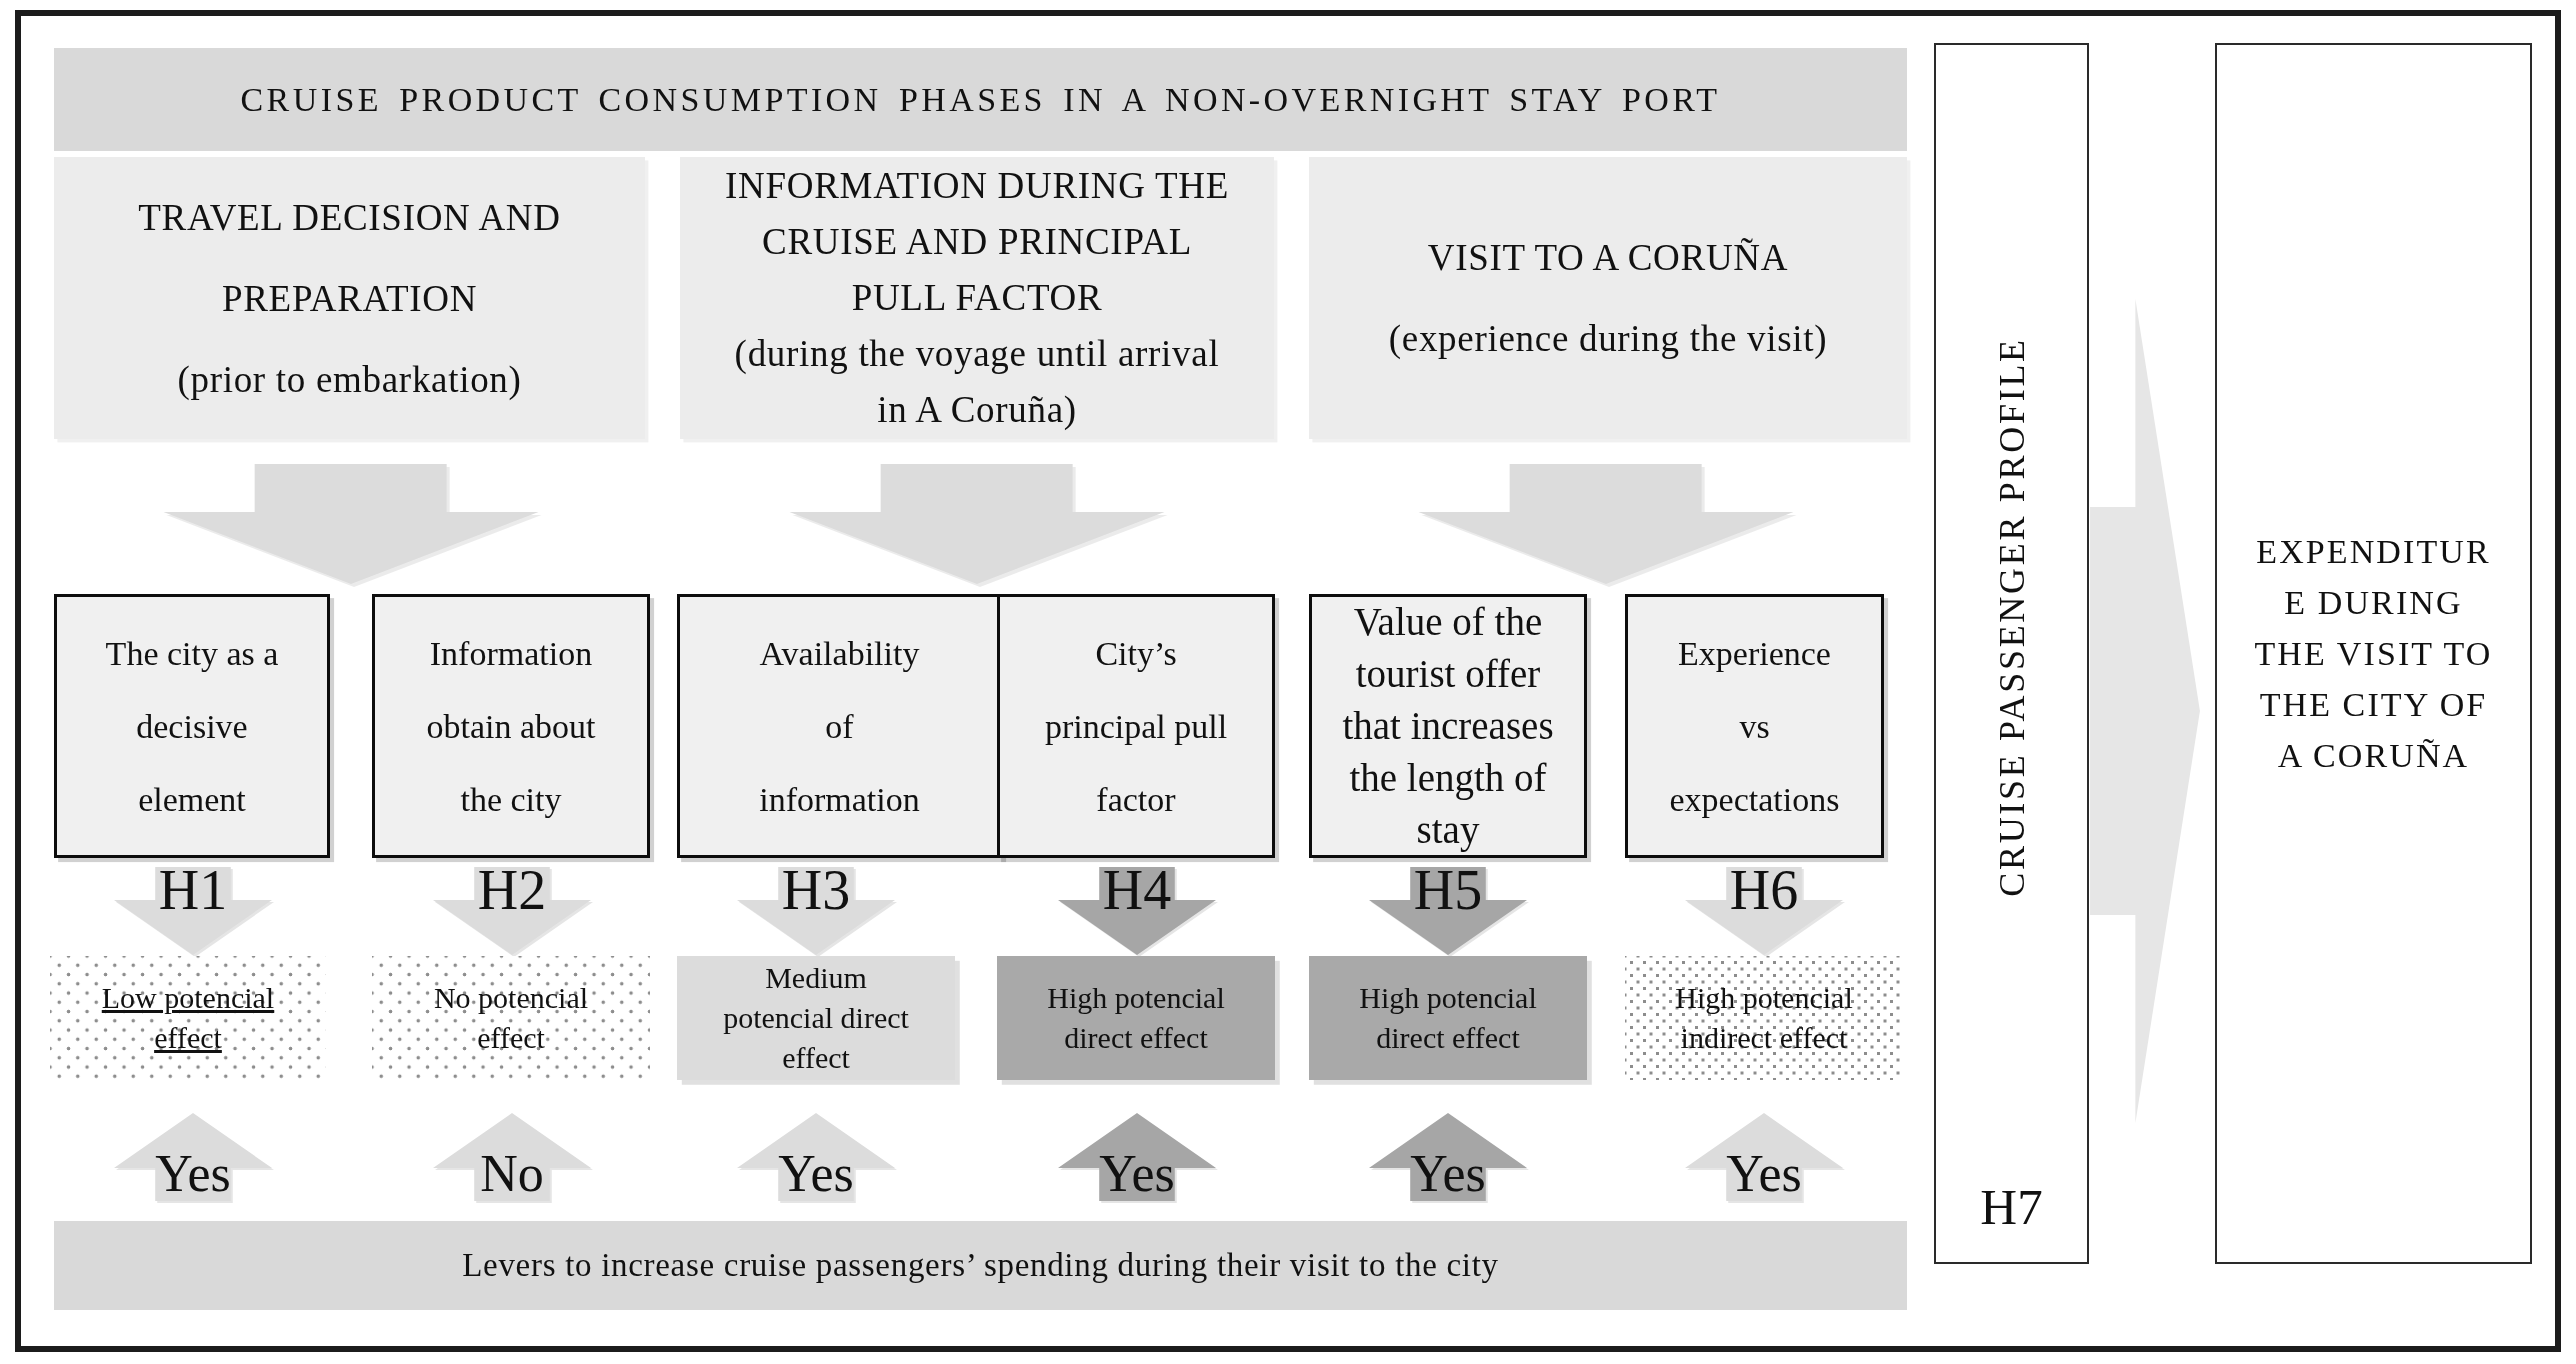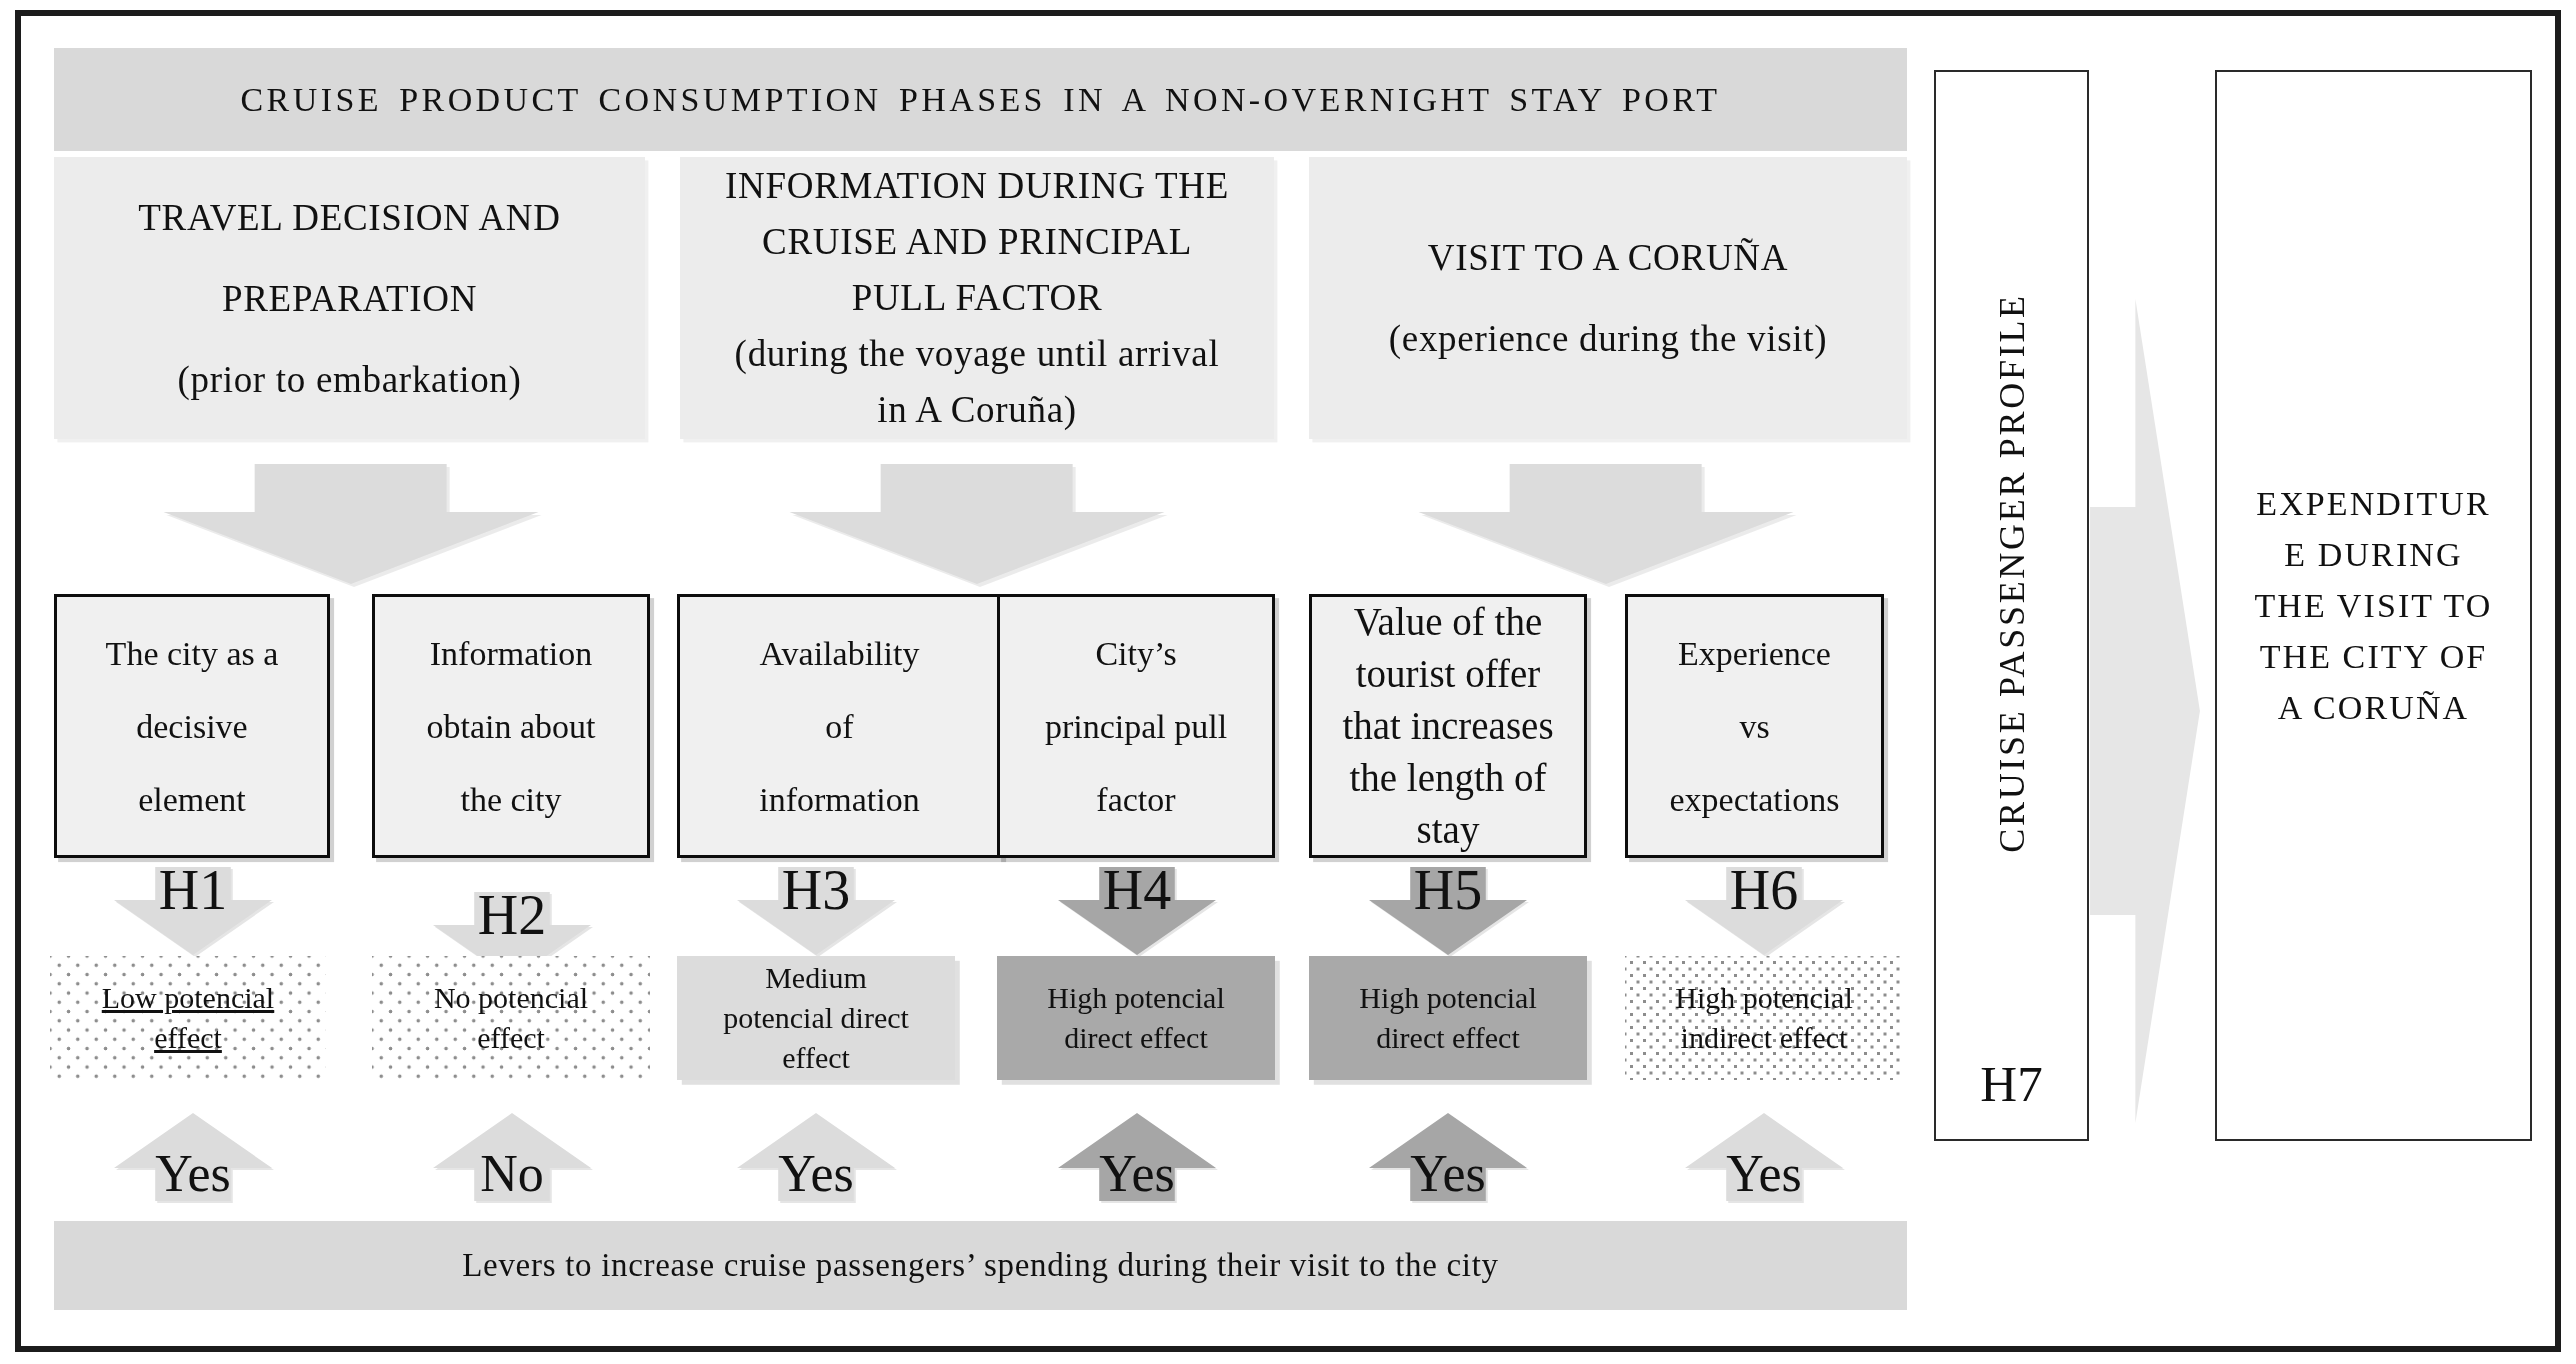--- a/index.html
+++ b/index.html
@@ -40,21 +40,21 @@
 
   .arrow-wrap{width:158px;height:88px;}
   .arrow-wrap svg{position:absolute;left:0;top:0;filter:drop-shadow(2.7px 2.7px 0 rgba(0,0,0,0.10));}
   .big-arrow svg{filter:drop-shadow(3.4px 3.4px 0 rgba(0,0,0,0.08));}
   .fill-light{fill:#dcdcdc;}
   .fill-dark{fill:#a6a6a6;}
   .fill-xlight{fill:#e6e6e6;}
   .h-id{position:absolute;top:-5.5px;left:0;width:100%;text-align:center;font-size:56px;line-height:1;}
   .answer{position:absolute;bottom:1.4px;left:0;width:100%;text-align:center;font-size:52px;line-height:1;}
 
-  .side-box{background:#ffffff;border:2.1px solid #2a2a2a;top:43px;height:1071px;margin-top:27px;}
+  .side-box{background:#ffffff;border:2.1px solid #2a2a2a;top:43px;height:1221px;}
   .profile-vertical{position:absolute;left:50%;top:47%;transform:translate(-50%,-50%) rotate(-90deg);
     white-space:nowrap;font-size:36px;letter-spacing:2.7px;}
   .h7{position:absolute;bottom:26px;left:0;width:100%;text-align:center;font-size:51px;}
   .expenditure-label{font-size:34px;line-height:51px;letter-spacing:2.1px;}
 </style>
 </head>
 <body>
 
 <div class="stage">
 
@@ -129,21 +129,21 @@
 vs
 expectations</span>
   </div>
 
   <div class="abs arrow-wrap" style="left:114px;top:867px;">
     <svg width="158" height="88" viewBox="0 0 230 128">
       <polygon class="fill-light" points="60,0 170,0 170,48 230,48 115,128 0,48 60,48"></polygon>
       </svg>
     <span class="h-id">H1</span>
   </div>
-  <div class="abs arrow-wrap" style="left:433px;top:892px;font-family:Liberation Serif, serif;">
+  <div class="abs arrow-wrap" style="left:433px;top:867px;font-family:Liberation Serif, serif;">
     <svg width="158" height="88" viewBox="0 0 230 128">
       <polygon class="fill-light" points="60,0 170,0 170,48 230,48 115,128 0,48 60,48"></polygon>
       </svg>
     <span class="h-id">H2</span>
   </div>
   <div class="abs arrow-wrap" style="left:737px;top:867px;">
     <svg width="158" height="88" viewBox="0 0 230 128">
       <polygon class="fill-light" points="60,0 170,0 170,48 230,48 115,128 0,48 60,48"></polygon>
       </svg>
     <span class="h-id">H3</span>

